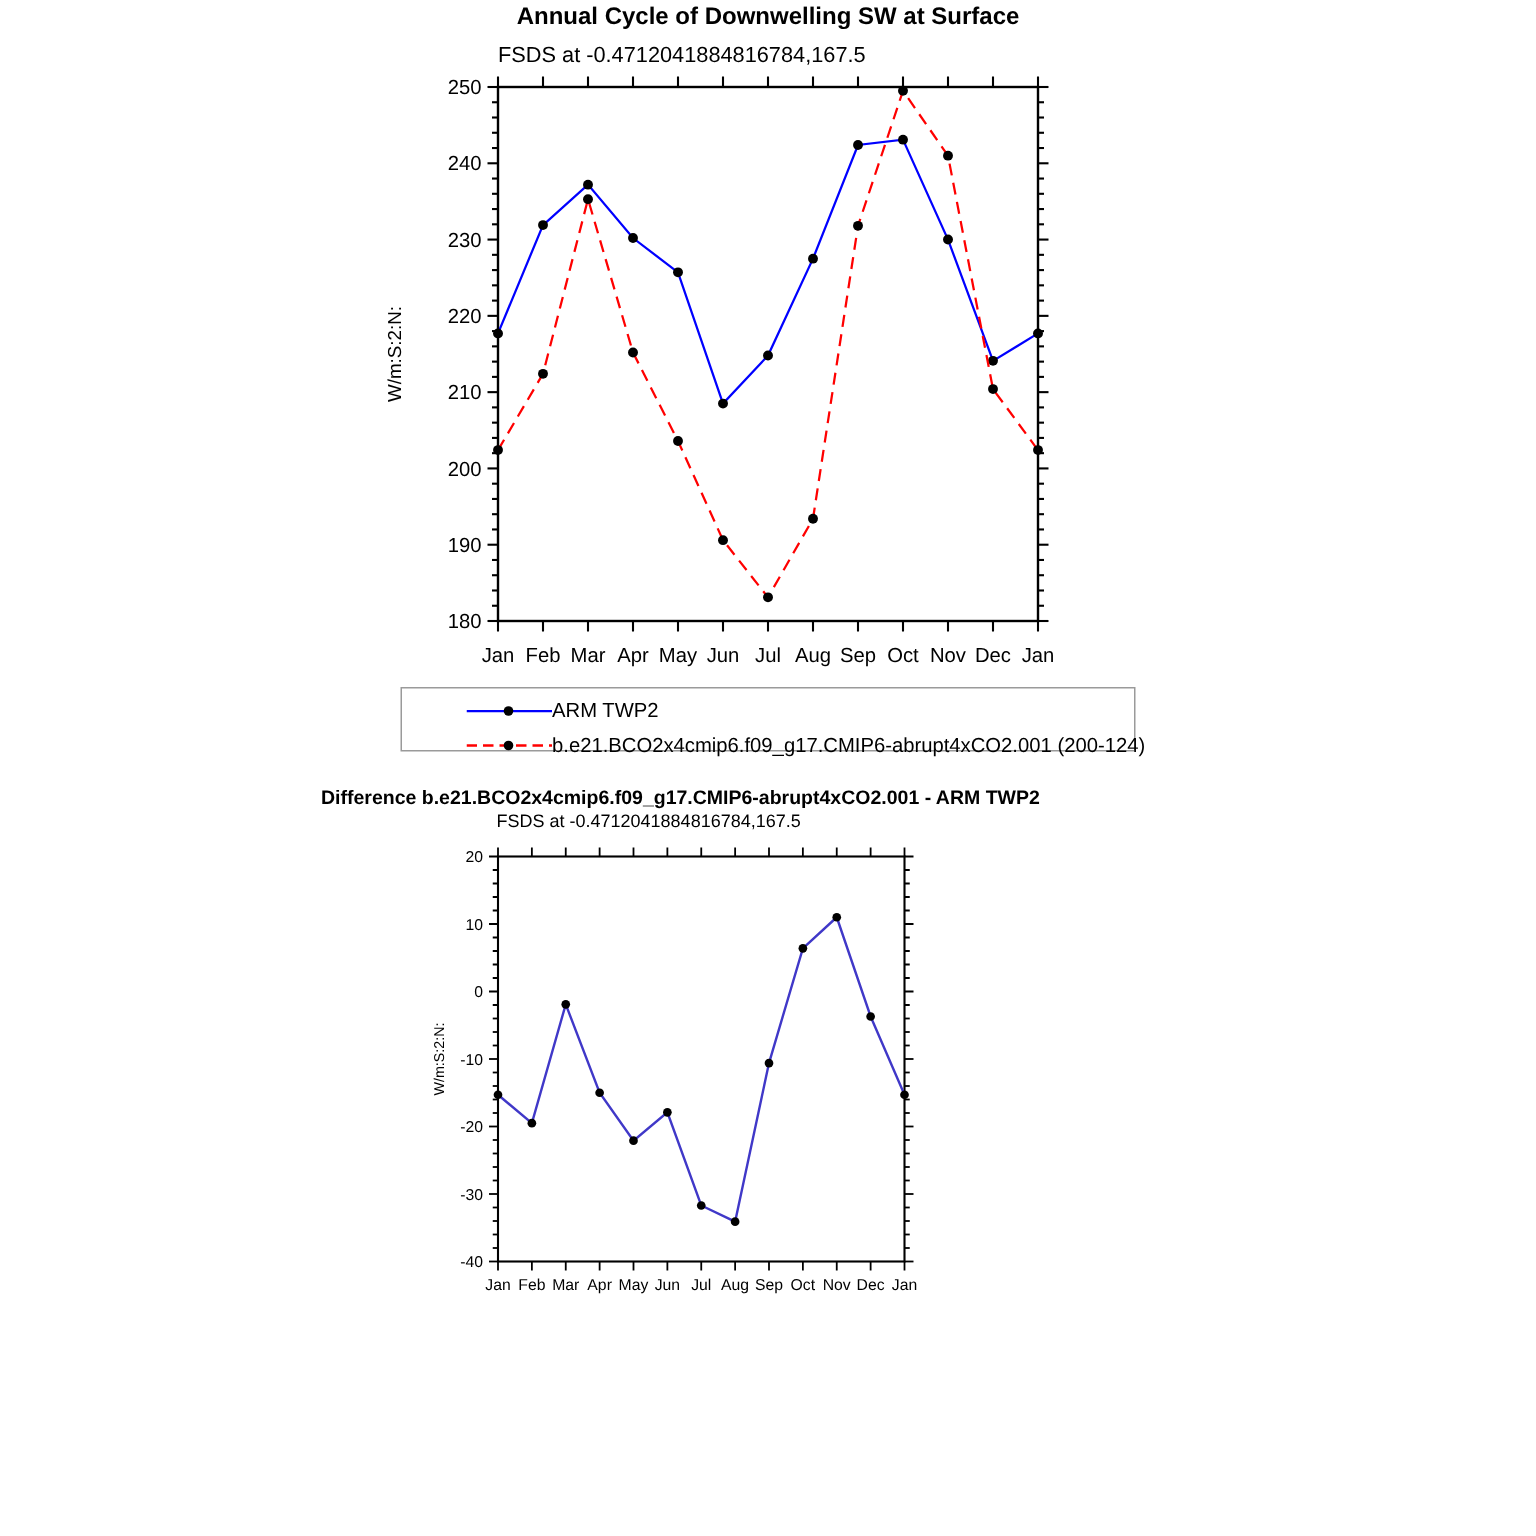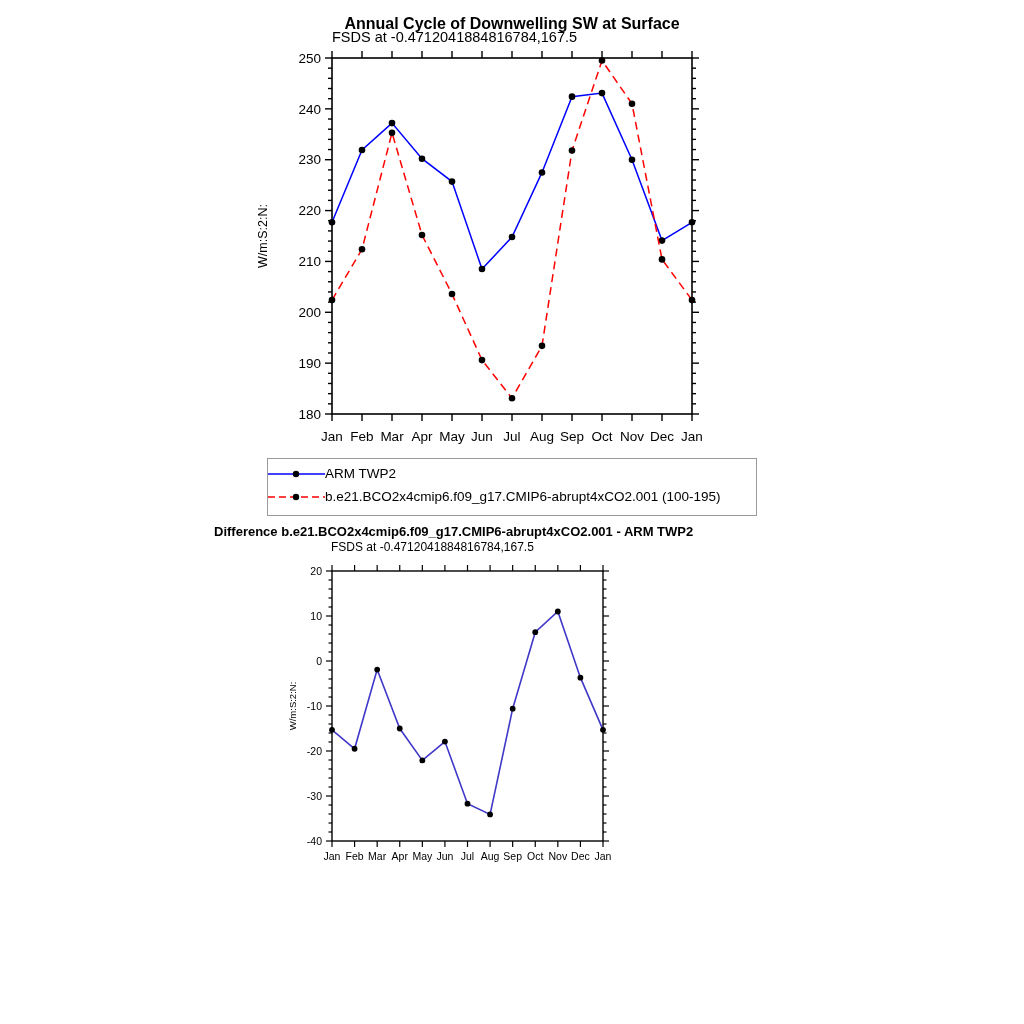--- a/index.html
+++ b/index.html
@@ -14,21 +14,21 @@
   .legend-row{display:flex;align-items:center;height:23px;}
   .legend-row svg{flex:0 0 auto;display:block;}
   .legend-label{font-size:13.5px;white-space:nowrap;}
   svg text{font-family:"Liberation Sans",sans-serif;fill:#000;}
 </style>
 </head>
 <body>
 
 <div class="canvas">
 
-  <div class="abs title-main" style="left:262px;top:15px;width:500px;">Annual Cycle of Downwelling SW at Surface</div>
+  <div class="abs title-main" style="left:262px;top:3px;width:500px;">Annual Cycle of Downwelling SW at Surface</div>
 
   <div class="abs subtitle" style="left:332px;top:29px;">FSDS at -0.4712041884816784,167.5</div>
 
   <svg id="chart1" class="abs" style="left:240px;top:40px;" width="520" height="420" viewBox="240 40 520 420">
       <g>
         <rect x="332" y="58" width="360" height="356" fill="none" stroke="#000000" stroke-width="1.6"></rect>
         <line x1="332" y1="414" x2="332" y2="421" stroke="#000" stroke-width="1.4"></line>
         <line x1="332" y1="58" x2="332" y2="51" stroke="#000" stroke-width="1.4"></line>
         <text x="332" y="441" text-anchor="middle" font-size="13.5">Jan</text>
         <line x1="362" y1="414" x2="362" y2="421" stroke="#000" stroke-width="1.4"></line>
@@ -172,34 +172,34 @@
       <circle cx="482" cy="360.0914285714286" r="3.3" fill="#000000"></circle>
       <circle cx="512" cy="398.23428571428576" r="3.3" fill="#000000"></circle>
       <circle cx="542" cy="345.8514285714285" r="3.3" fill="#000000"></circle>
       <circle cx="572" cy="150.55999999999995" r="3.3" fill="#000000"></circle>
       <circle cx="602" cy="60.542857142857144" r="3.3" fill="#000000"></circle>
       <circle cx="632" cy="103.77142857142857" r="3.3" fill="#000000"></circle>
       <circle cx="662" cy="259.39428571428573" r="3.3" fill="#000000"></circle>
       <circle cx="692" cy="300.08" r="3.3" fill="#000000"></circle>
     </svg>
 
-  <div class="abs legend-box" style="left:267px;top:458px;width:490px;height:58px;">
+  <div class="abs legend-box" style="left:267px;top:458px;width:490px;height:43px;padding-left:43px;">
     <div class="legend-row">
       <svg width="57" height="14">
         <line id="ls1-line" x1="0" y1="7" x2="57" y2="7" stroke="#0000ff" stroke-width="1.5"></line>
         <circle id="ls1-dot" cx="28" cy="7" r="3.2" fill="#000000"></circle>
       </svg>
       <span class="legend-label">ARM TWP2</span>
     </div>
     <div class="legend-row">
       <svg width="57" height="14">
         <line id="ls2-line" x1="0" y1="7" x2="57" y2="7" stroke="#ff0000" stroke-width="1.6" stroke-dasharray="7 4"></line>
         <circle id="ls2-dot" cx="28" cy="7" r="3.2" fill="#000000"></circle>
       </svg>
-      <span class="legend-label">b.e21.BCO2x4cmip6.f09_g17.CMIP6-abrupt4xCO2.001 (100-195)</span>
+      <span class="legend-label">b.e21.BCO2x4cmip6.f09_g17.CMIP6-abrupt4xCO2.001 (200-124)</span>
     </div>
   </div>
 
   <div class="abs title-diff" style="left:214px;top:524px;width:512px;">Difference b.e21.BCO2x4cmip6.f09_g17.CMIP6-abrupt4xCO2.001 - ARM TWP2</div>
 
   <div class="abs subtitle-sm" style="left:331px;top:540px;">FSDS at -0.4712041884816784,167.5</div>
 
   <svg id="chart2" class="abs" style="left:250px;top:555px;" width="400" height="320" viewBox="250 555 400 320">
       <g>
         <rect x="332" y="571" width="271" height="270" fill="none" stroke="#000000" stroke-width="1.4"></rect>

